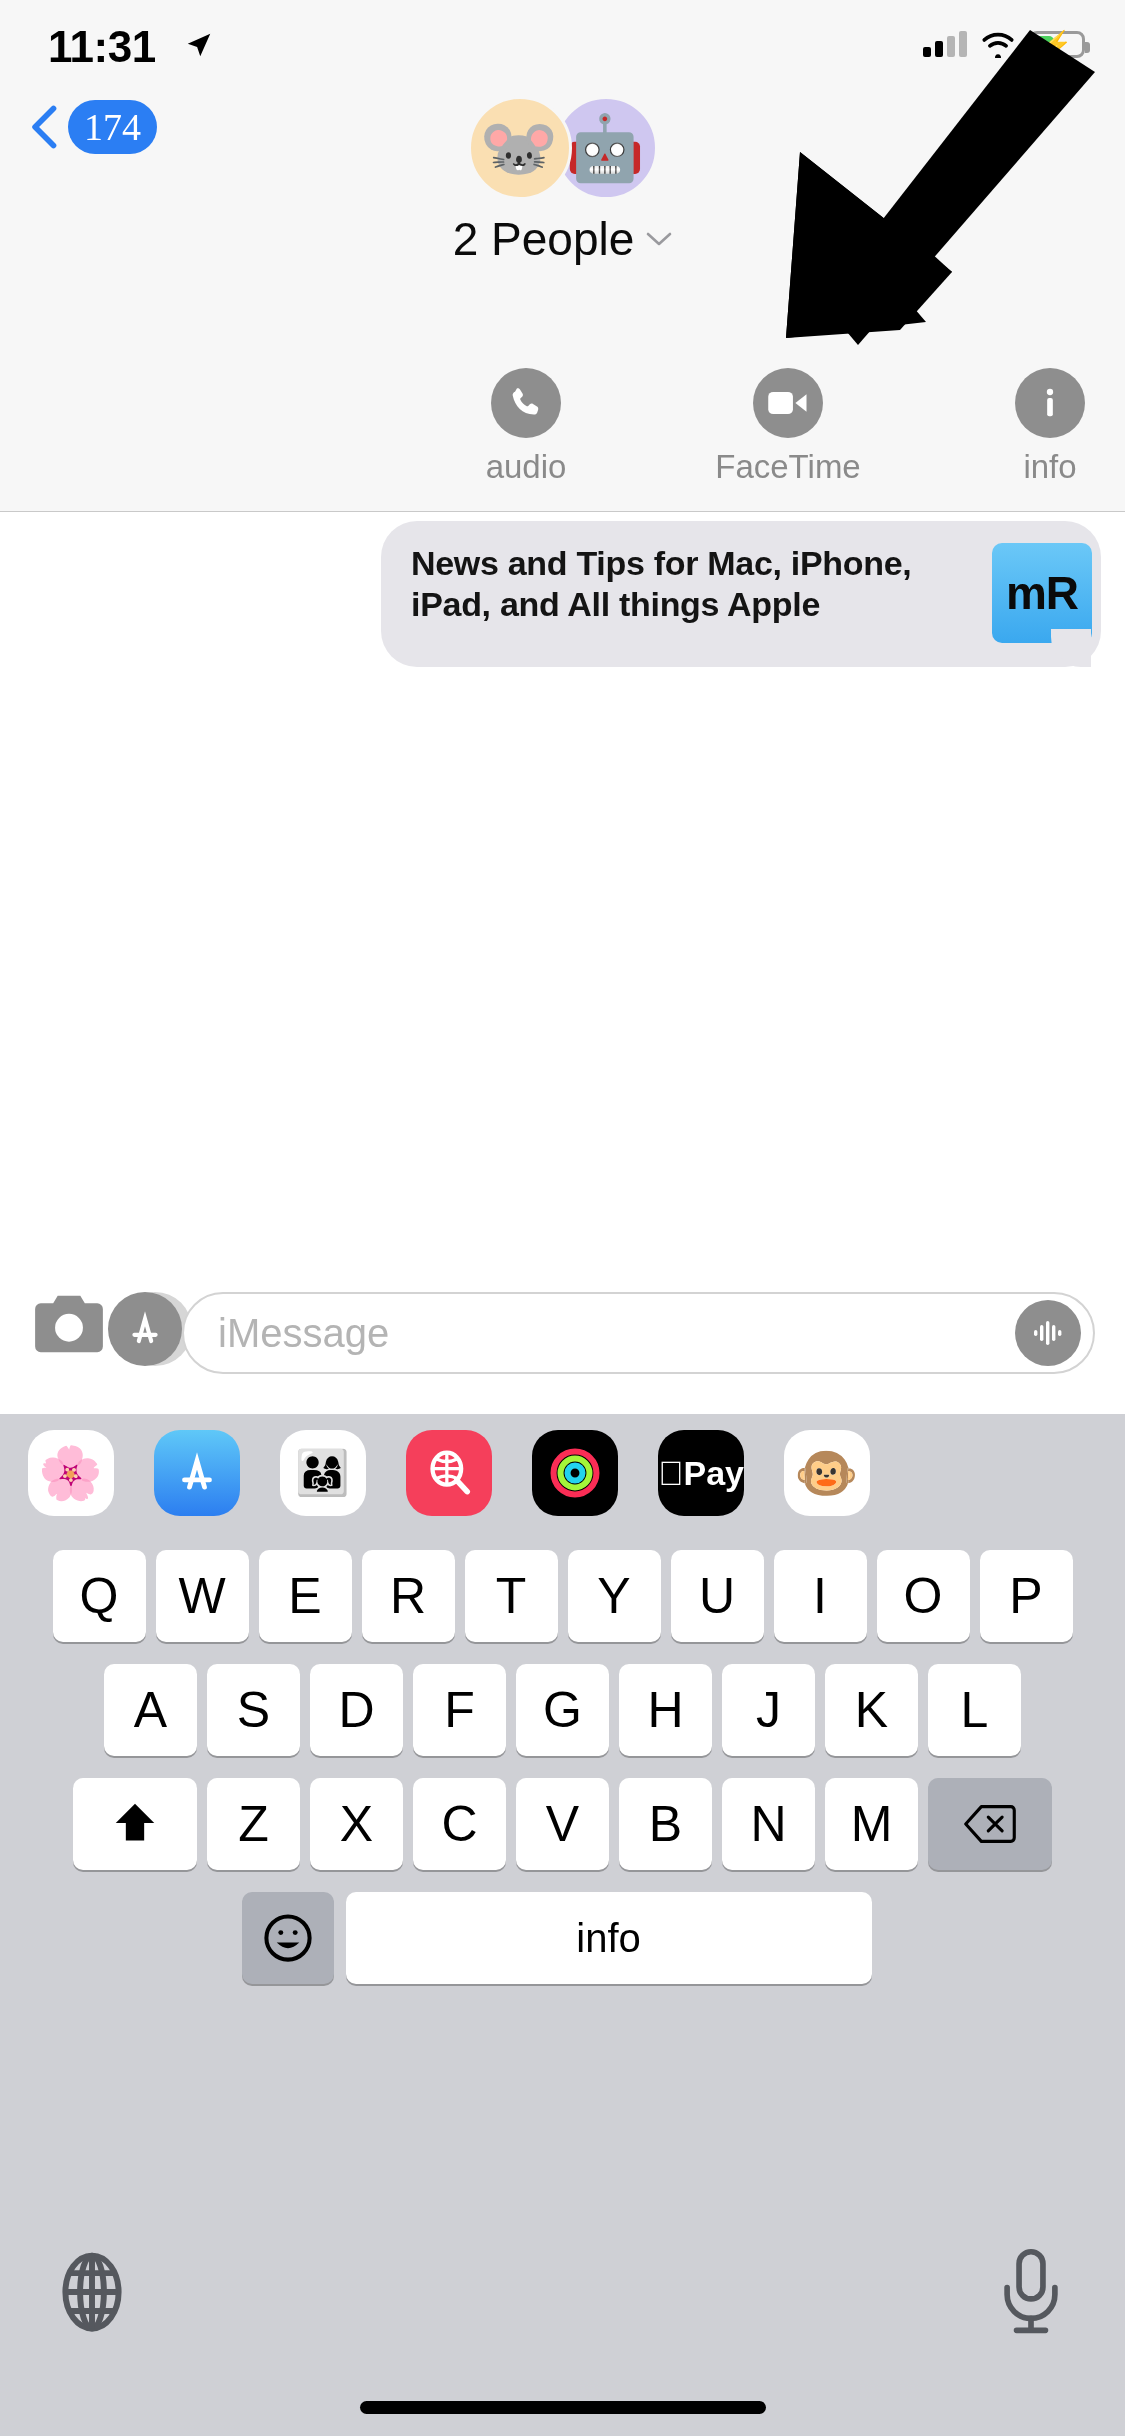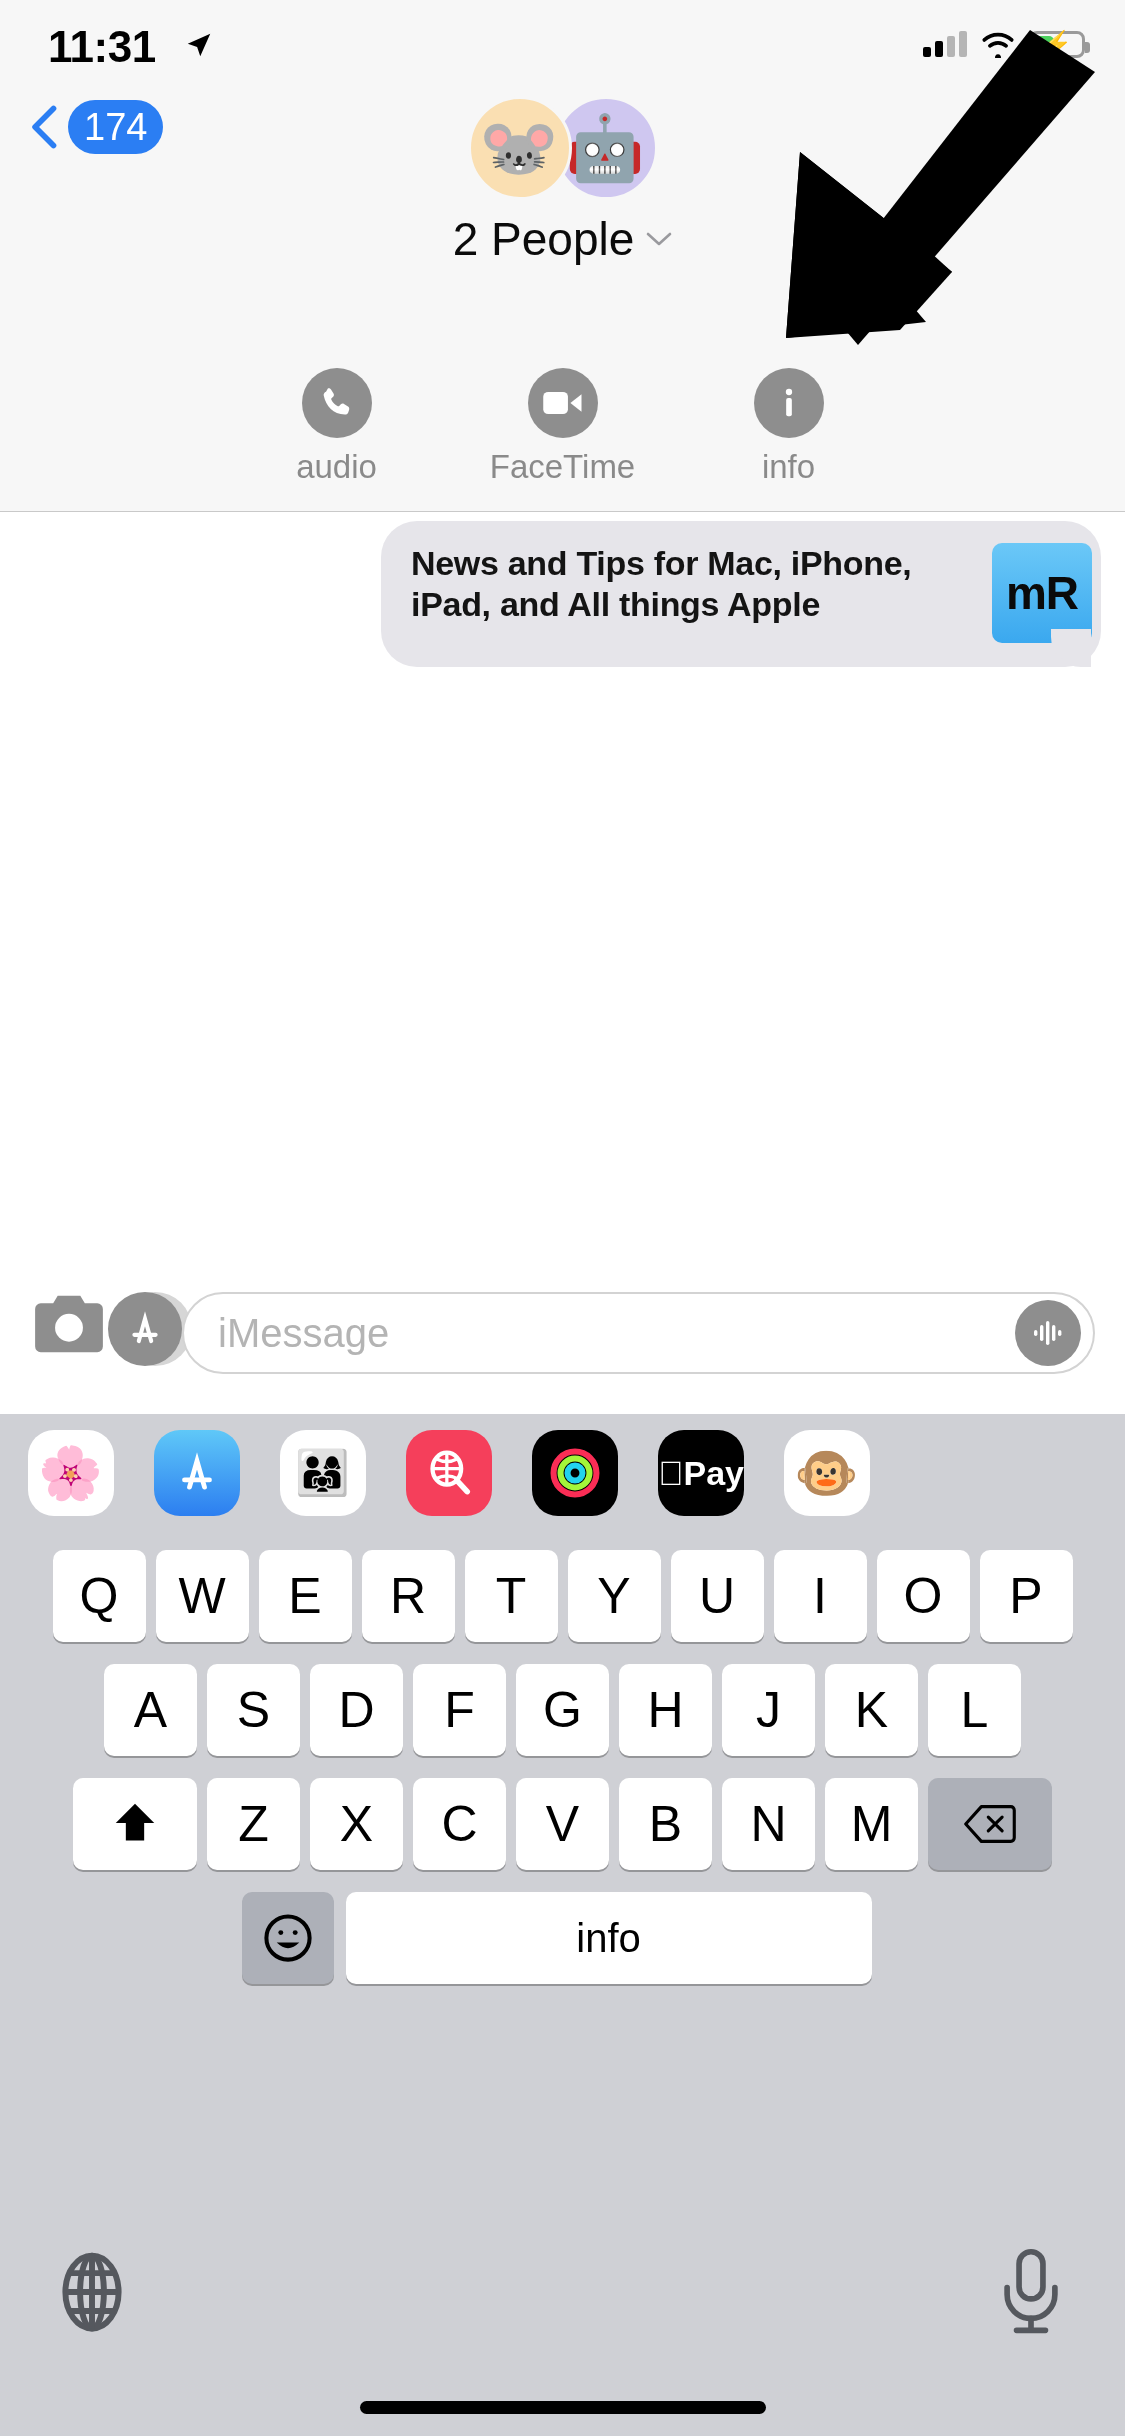--- a/index.html
+++ b/index.html
@@ -65,21 +65,21 @@
   
   #back-button {
     position: absolute; left: 28px; top: 96px;
     display: flex; align-items: center; gap: 6px; height: 62px;
   }
   #back-chevron { width: 34px; height: 46px; }
   #back-badge {
     background: #2b7ef3; color: #fff;
     border-radius: 30px; height: 54px; min-width: 88px;
     display: flex; align-items: center; justify-content: center;
-    font-size: 38px; font-weight: 400; padding: 0 16px;
+    font-size: 38px; font-weight: 400; padding: 0 16px; font-family: Liberation Serif, serif;
   }
 
   
   #avatars {
     position: absolute; left: 0; right: 0; top: 88px;
     height: 120px;
     display: flex; justify-content: center; align-items: flex-start;
   }
   #avatar-stack { position: relative; width: 190px; height: 118px; }
   .avatar {
@@ -96,21 +96,21 @@
   #group-name-row {
     position: absolute; left: 0; right: 0; top: 212px;
     display: flex; justify-content: center; align-items: center; gap: 12px;
   }
   #group-name { font-size: 46px; color: #0b0b0b; }
   #group-chevron-down { width: 26px; height: 16px; }
 
   
   #action-row {
     position: absolute; left: 0; right: 0; top: 368px;
-    display: flex; justify-content: center; gap: 76px;
+    display: flex; justify-content: flex-end; gap: 112px;
   }
   .action-item {
     width: 150px;
     display: flex; flex-direction: column; align-items: center; gap: 10px;
   }
   .action-circle {
     width: 70px; height: 70px; border-radius: 50%;
     background: #8e8e8e;
     display: flex; align-items: center; justify-content: center;
   }

